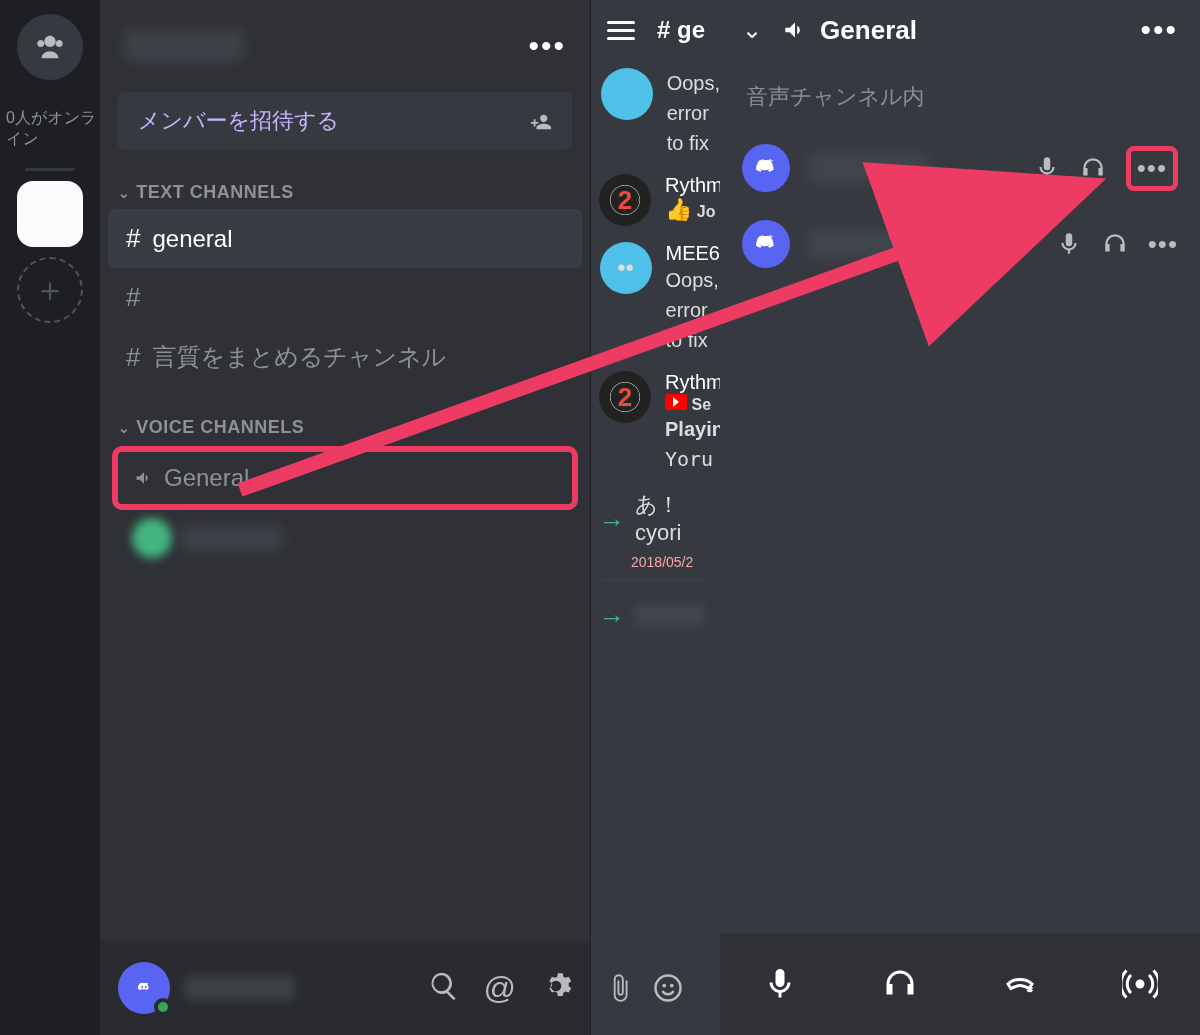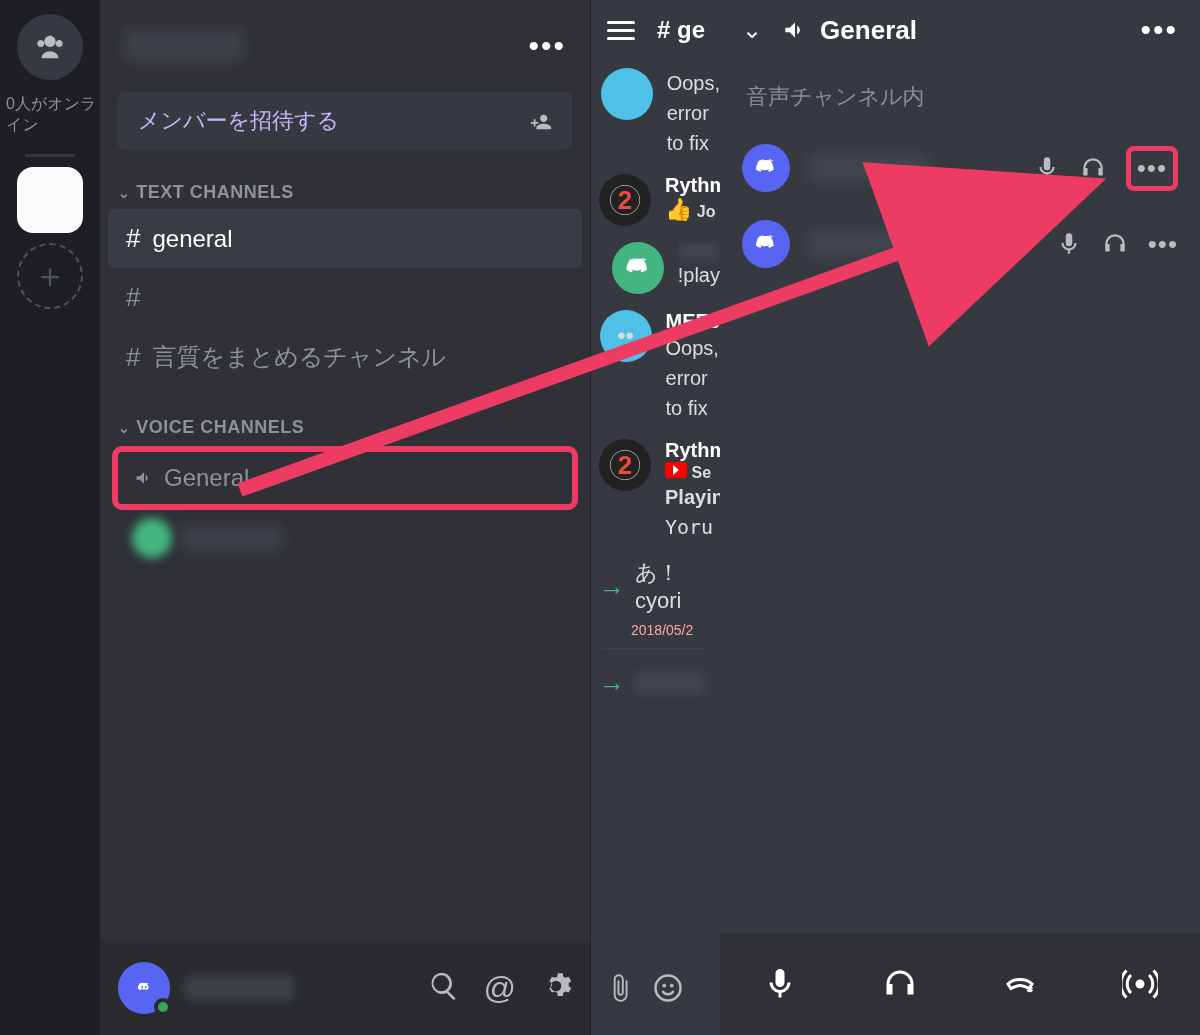--- a/index.html
+++ b/index.html
@@ -32,21 +32,21 @@
 .server-icon {
   width: 66px; height: 66px;
   border-radius: 50%;
   background: #36393f;
   display: flex; align-items: center; justify-content: center;
   margin-bottom: 10px;
   font-size: 34px; color: #b9bbbe;
 }
 .server-icon.squircle { border-radius: 16px; background: #fafbfc; }
 .server-icon.add { border: 2px dashed #4f545c; background: transparent; color: #4f545c; }
-.online-text { font-size: 16px; color: #8e9297; text-align: left; padding: 4px 2px 16px 6px; line-height: 1.3; width: 100%;}
+.online-text { font-size: 16px; color: #8e9297; text-align: left; padding: 4px 2px 16px 6px; line-height: 1.3; width: 100%; margin-top: 14px;}
 .server-divider { width: 50px; height: 3px; background: #36393f; border-radius: 2px; margin: 2px 0 10px; }
 
 .channel-panel {
   flex: 1;
   background: #2f3136;
   display: flex;
   flex-direction: column;
 }
 .server-header {
   height: 92px;
@@ -126,21 +126,21 @@
   overflow: hidden;
 }
 .mid-header { height: 60px; display:flex;align-items:center;gap:22px;padding:0 16px;color:#fff;}
 .burger { display:flex;flex-direction:column;gap:5px;}
 .burger span { width:28px;height:3px;background:#fff;border-radius:2px;}
 .mid-title { font-size:24px; font-weight:600; white-space:nowrap; }
 
 .msg { display:flex; gap:14px; padding: 8px 0 8px 8px; justify-content: flex-end; }
 .msg .avatar { width:52px;height:52px;border-radius:50%;flex-shrink:0;}
 .msg .body { overflow:hidden; white-space:nowrap; }
-.msg .author { font-weight:700;color:#fff;font-size:20px;}
+.msg .author { font-weight:400;color:#fff;font-size:20px;}
 .msg .text { color:#dcddde; font-size:20px; line-height:1.5; white-space:normal; }
 .msg .emoji { font-size:22px;}
 .divider { height:1px;background:#404348;margin:10px 12px; }
 .sys-msg { display:flex;align-items:center;gap:10px;padding:8px;color:#dcddde;font-size:22px;}
 .arrow-r { color:#43b581;font-size:26px;}
 .timestamp { color:#fca5a5;font-size:14px;padding-left:40px;}
 
 .mid-bottom { margin-top:auto;height:94px;display:flex;align-items:center;gap:18px;padding:0 14px;color:#b9bbbe;font-size:30px;}
 
 
@@ -284,31 +284,20 @@
     <div class="msg">
       <div class="avatar" style="background:radial-gradient(circle,#222,#222 38%,#aaa 40%,#222 42%);position:relative">
           <span style="position:absolute;color:#e74c3c;font-weight:bold;font-size:26px;left:50%;top:50%;transform:translate(-50%,-50%)">2</span>
         </div>
       <div class="body">
         <div class="author">Rythm</div>
         <div><span class="emoji">👍</span> <b>Jo</b></div>
       </div>
     </div>
     <div class="msg">
-      <div class="avatar" style="background:#43b581;display:flex;align-items:center;justify-content:center">
-        <svg class="icon" viewBox="0 0 24 24" style="color:#fff;width:30px;height:30px">
-            <path d="M19.3 5.3c-1.4-.6-2.8-1.1-4.4-1.3l-.2.4c1.4.3 2.7.9 4 1.6-1.5-.7-3.1-1.2-4.9-1.4-1-.1-1.9-.1-2.9 0-1.8.2-3.4.7-4.9 1.4 1.3-.7 2.6-1.3 4-1.6l-.2-.4c-1.6.2-3 .7-4.4 1.3-1.6 2.4-2.5 5.1-2.7 8 1.4 1 2.7 1.7 4.3 2.1l.9-1.3c-.5-.2-1-.4-1.4-.7l.3-.2c2.6 1.2 5.6 1.2 8.2 0l.3.2c-.4.3-.9.5-1.4.7l.9 1.3c1.6-.4 2.9-1.1 4.3-2.1-.2-2.9-1.1-5.6-2.7-8z"></path>
-          </svg>
-      </div>
-      <div class="body">
-        <div style="width:40px;height:18px;background:#41464d;filter:blur(4px)"></div>
-        <div class="text">!play</div>
-      </div>
-    </div>
-    <div class="msg">
       <div class="avatar" style="background:#4fc1e9;display:flex;align-items:center;justify-content:center">
           <span style="font-size:24px">••</span>
         </div>
       <div class="body">
         <div class="author">MEE6</div>
         <div class="text">Oops,</div>
         <div class="text">error</div>
         <div class="text">to fix</div>
       </div>
     </div>

